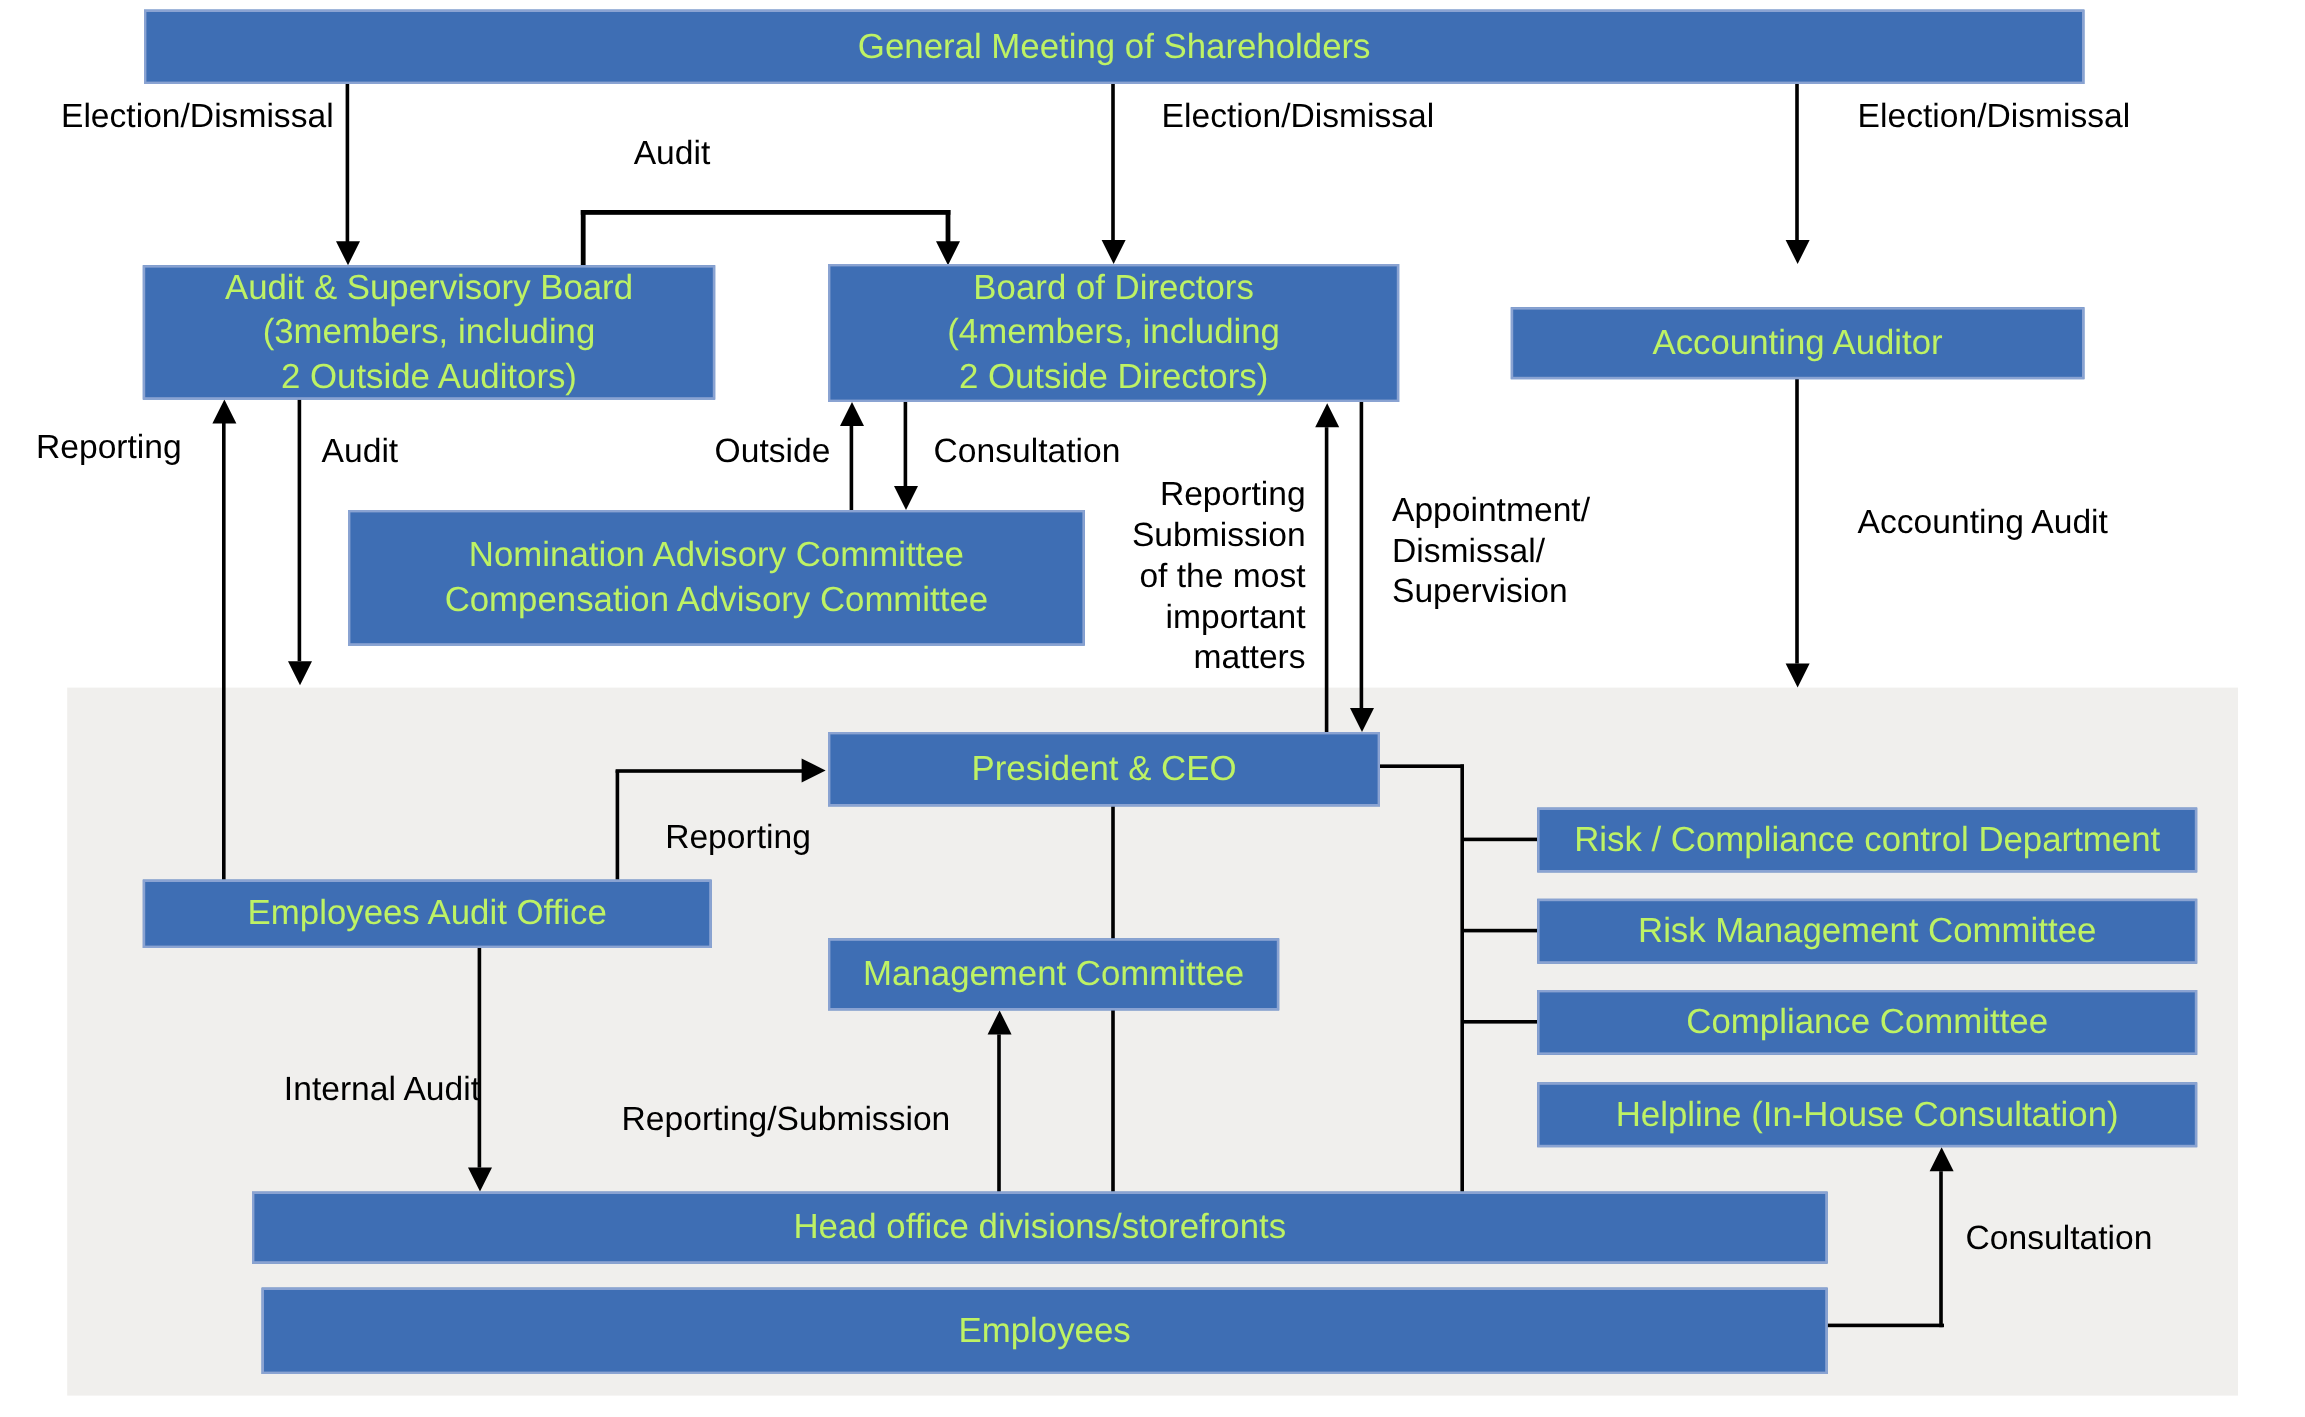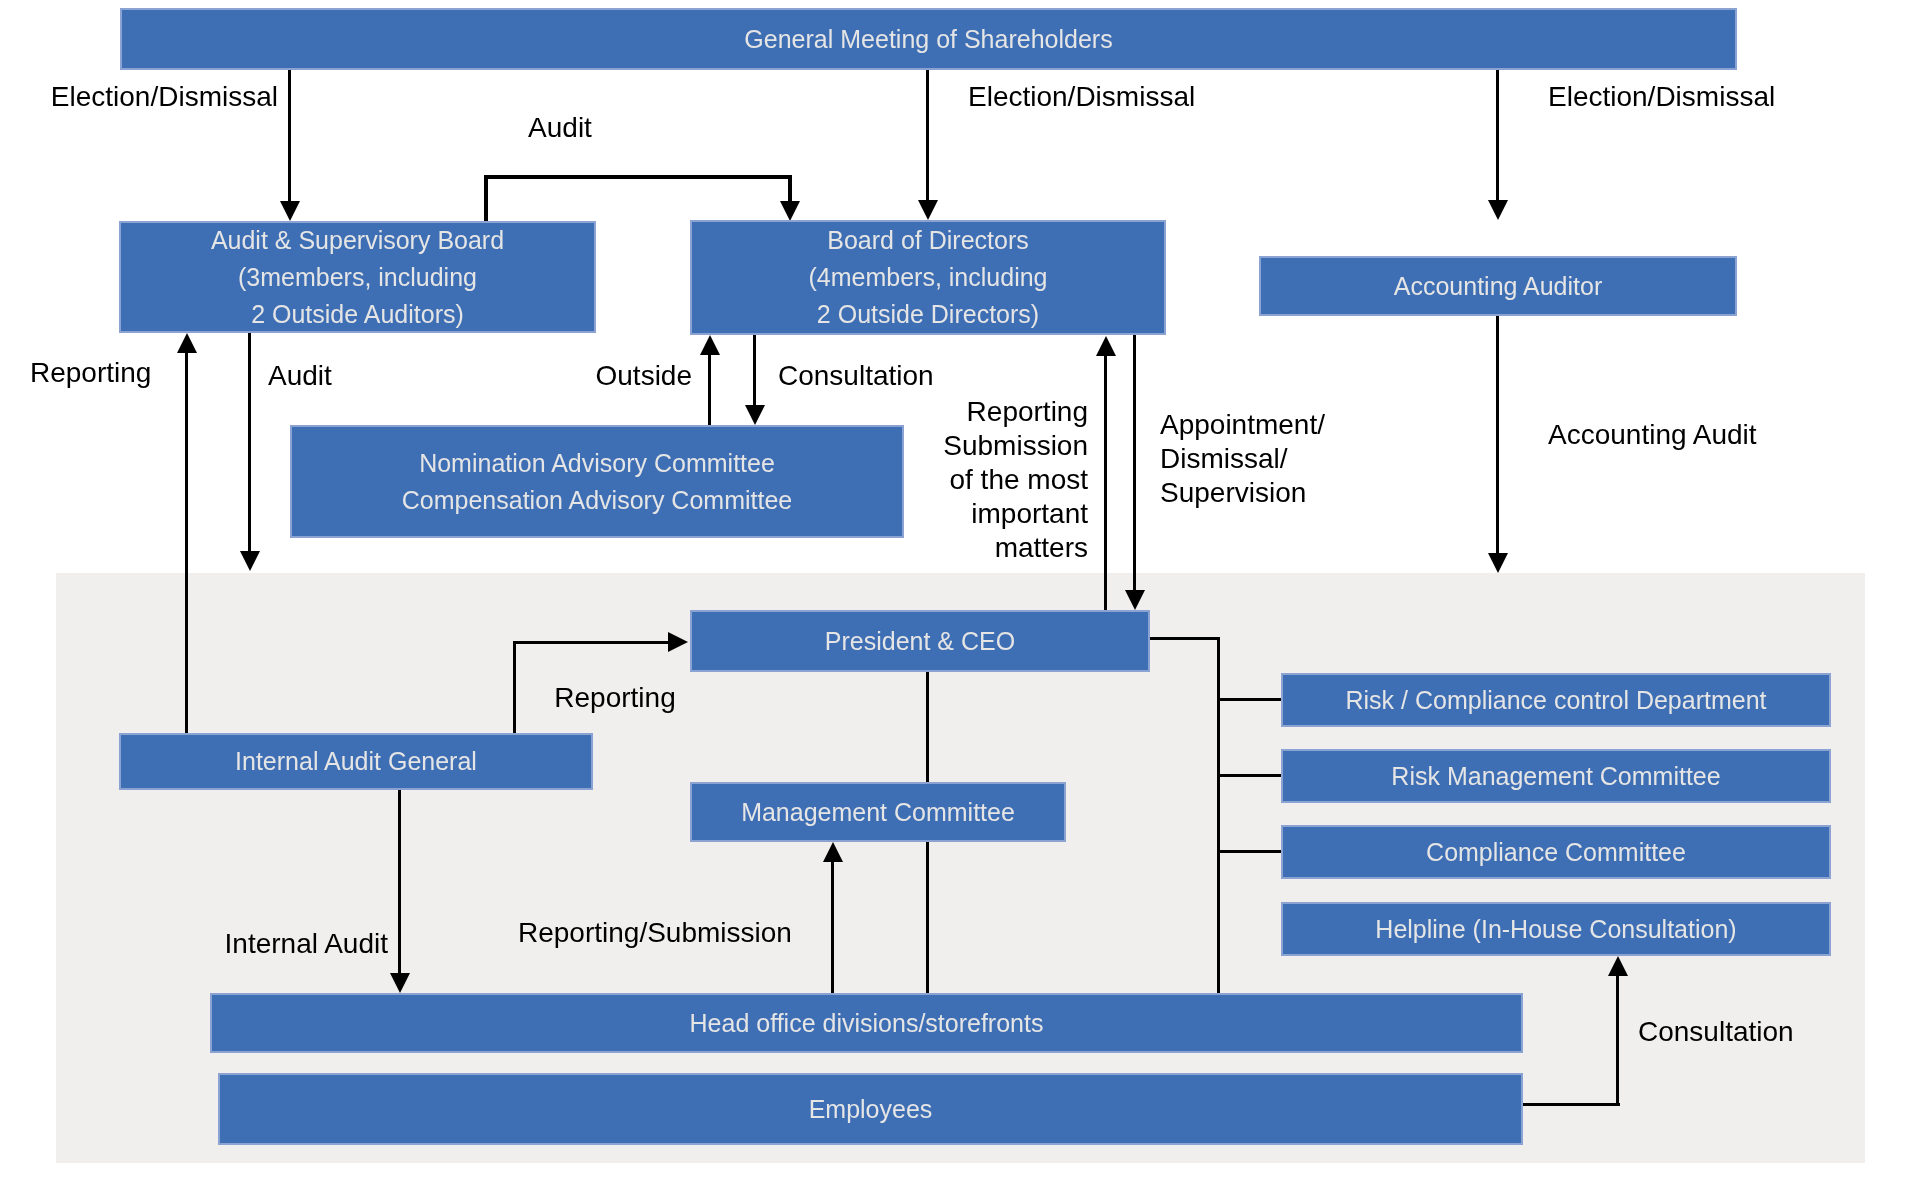--- a/index.html
+++ b/index.html
@@ -12,24 +12,24 @@
   }
   .panel{
     position:absolute;
     background:#f0efed;
   }
   .box{
     position:absolute;
     background:#3e6eb4;
     border:2px solid #8aa3d2;
     box-sizing:border-box;
-    color:#e5e5e5;
+    color:#bef264;
     display:flex;align-items:center;justify-content:center;
     text-align:center;
-    font-size:25px;line-height:37px;
+    font-size:29px;line-height:37px;
     white-space:pre-line;
   }
   .lbl{
     position:absolute;
     color:#000000;
     font-weight:400;
     font-size:28px;line-height:34px;
     white-space:pre-line;
   }
   .r{text-align:right;}
@@ -114,21 +114,21 @@
 (4members, including
 2 Outside Directors)</div>
 
   <div class="box" style="left:1259px;top:220px;width:478px;height:60px;margin-top:36px;">Accounting Auditor</div>
 
   <div class="box" style="left:290px;top:425px;width:614px;height:113px;">Nomination Advisory Committee
 Compensation Advisory Committee</div>
 
   <div class="box" style="left:690px;top:610px;width:460px;height:62px;">President &amp; CEO</div>
 
-  <div class="box" style="left:119px;top:733px;width:474px;height:57px;">Internal Audit General</div>
+  <div class="box" style="left:119px;top:733px;width:474px;height:57px;">Employees Audit Office</div>
 
   <div class="box" style="left:690px;top:782px;width:376px;height:60px;">Management Committee</div>
 
   <div class="box" style="left:1281px;top:673px;width:550px;height:54px;">Risk / Compliance control Department</div>
 
   <div class="box" style="left:1281px;top:749px;width:550px;height:54px;">Risk Management Committee</div>
 
   <div class="box" style="left:1281px;top:825px;width:550px;height:54px;">Compliance Committee</div>
 
   <div class="box" style="left:1281px;top:902px;width:550px;height:54px;">Helpline (In-House Consultation)</div>
@@ -160,19 +160,19 @@
 matters</div>
 
   <div class="lbl" style="left:1160px;top:408px;">Appointment/
 Dismissal/
 Supervision</div>
 
   <div class="lbl" style="left:1548px;top:418px;">Accounting Audit</div>
 
   <div class="lbl c" style="left:540px;top:681px;width:150px;">Reporting</div>
 
-  <div class="lbl r" style="left:195px;top:891px;width:193px;margin-top:36px;">Internal Audit</div>
+  <div class="lbl r" style="left:207px;top:891px;width:193px;">Internal Audit</div>
 
   <div class="lbl" style="left:518px;top:916px;">Reporting/Submission</div>
 
   <div class="lbl" style="left:1638px;top:1015px;">Consultation</div>
 
 </div>
 
 </body></html>

